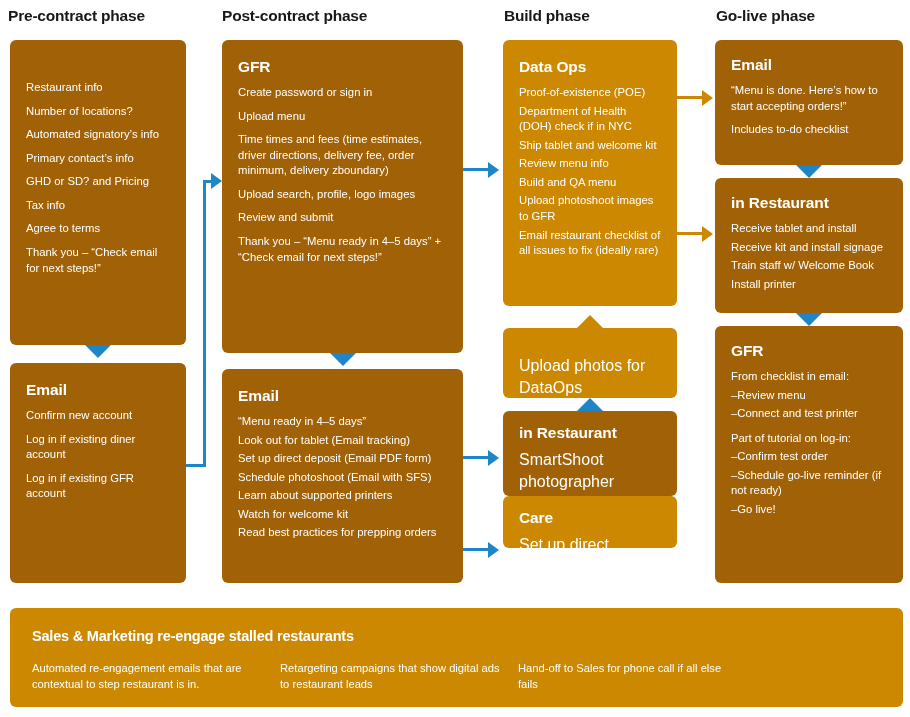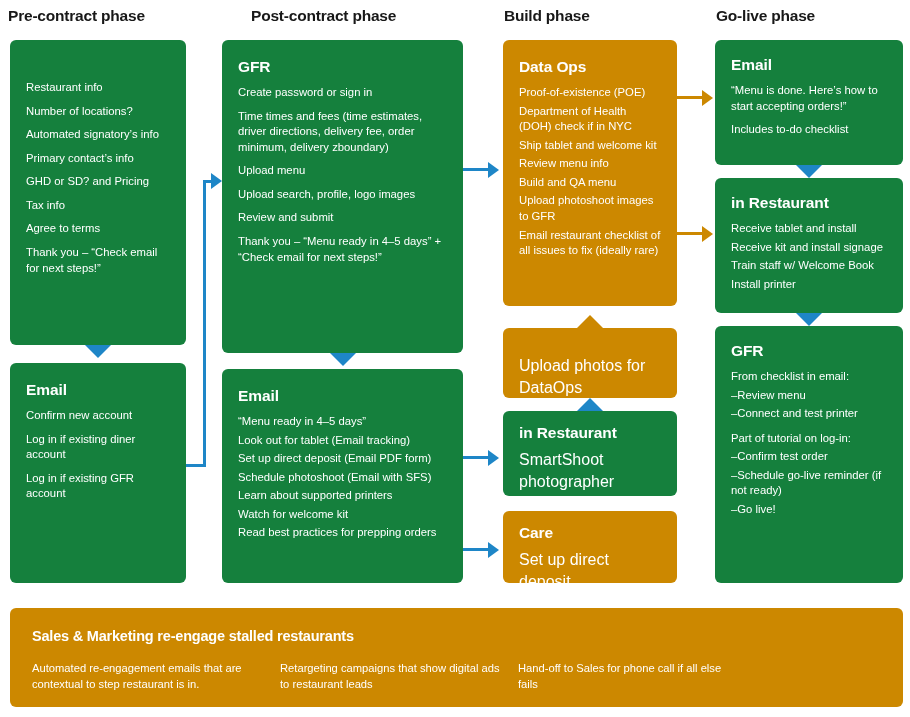--- a/index.html
+++ b/index.html
@@ -28,21 +28,21 @@
     white-space: nowrap;
   }
 
   
   .box {
     position: absolute;
     border-radius: 6px;
     color: #ffffff;
     overflow: visible;
   }
-  .box.blue   { background: #15803d; }
+  .box.blue   { background: #a16207; }
   .box.orange { background: #cc8800; }
 
   .box-inner {
     padding: 0 16px;
   }
   .box-title {
     font-size: 15.5px;
     font-weight: bold;
     color: #ffffff;
     letter-spacing: -0.1px;
@@ -136,21 +136,21 @@
     line-height: 1.45;
     color: #ffffff;
   }
 </style>
 </head>
 <body>
 
 <div id="stage">
 
   <div class="phase-title" style="left:8px;  top:7px;">Pre-contract phase</div>
-  <div class="phase-title" style="left:222px;top:7px;margin-left:29px;">Post-contract phase</div>
+  <div class="phase-title" style="left:222px;top:7px;">Post-contract phase</div>
   <div class="phase-title" style="left:504px;top:7px;">Build phase</div>
   <div class="phase-title" style="left:716px;top:7px;">Go-live phase</div>
 
   <div class="box blue" style="left:10px; top:40px; width:176px; height:305px;">
     <div class="box-inner" style="padding-top:40px;">
       <ul class="box-list">
         <li>Restaurant info</li>
         <li>Number of locations?</li>
         <li>Automated signatory’s info</li>
         <li>Primary contact’s info</li>
@@ -178,22 +178,22 @@
   <div class="elbow-h" style="left:186px; top:464px; width:20px;"></div>
   <div class="elbow-v" style="left:203px; top:180px; height:287px;"></div>
   <div class="elbow-h" style="left:203px; top:180px; width:12px;"></div>
   <div class="arrow-head blue" style="left:211px; top:173px;"></div>
 
   <div class="box blue" style="left:222px; top:40px; width:241px; height:313px;">
     <div class="box-inner" style="padding-top:18px;">
       <div class="box-title">GFR</div>
       <ul class="box-list">
         <li>Create password or sign in</li>
+        <li>Upload menu</li>
         <li>Time times and fees (time estimates, driver directions, delivery fee, order minimum, delivery zboundary)</li>
-        <li>Upload menu</li>
         <li>Upload search, profile, logo images</li>
         <li>Review and submit</li>
         <li>Thank you – “Menu ready in 4–5 days” + “Check email for next steps!”</li>
       </ul>
     </div>
   </div>
   <div class="chev chev-down-blue" style="left:330px; top:353px;"></div>
 
   <div class="box blue" style="left:222px; top:369px; width:241px; height:214px;">
     <div class="box-inner" style="padding-top:18px;">
@@ -243,21 +243,21 @@
   </div>
   <div class="chev chev-up-blue" style="left:577px; top:398px;"></div>
 
   <div class="box blue" style="left:503px; top:411px; width:174px; height:85px;">
     <div class="box-inner" style="padding-top:13px;">
       <div class="box-title" style="margin-bottom:7px;">in Restaurant</div>
       <div class="plain-line">SmartShoot photographer shoots 2 best dishes</div>
     </div>
   </div>
 
-  <div class="box orange" style="left:503px; top:511px; width:174px; height:72px;">
+  <div class="box orange" style="left:503px; top:496px; width:174px; height:52px;">
     <div class="box-inner" style="padding-top:13px;">
       <div class="box-title" style="margin-bottom:7px;">Care</div>
       <div class="plain-line">Set up direct deposit</div>
     </div>
   </div>
 
   <div class="arrow-line orange" style="left:677px; top:96px; width:27px;"></div>
   <div class="arrow-head orange" style="left:702px; top:90px;"></div>
 
   <div class="arrow-line orange" style="left:677px; top:232px; width:27px;"></div>

